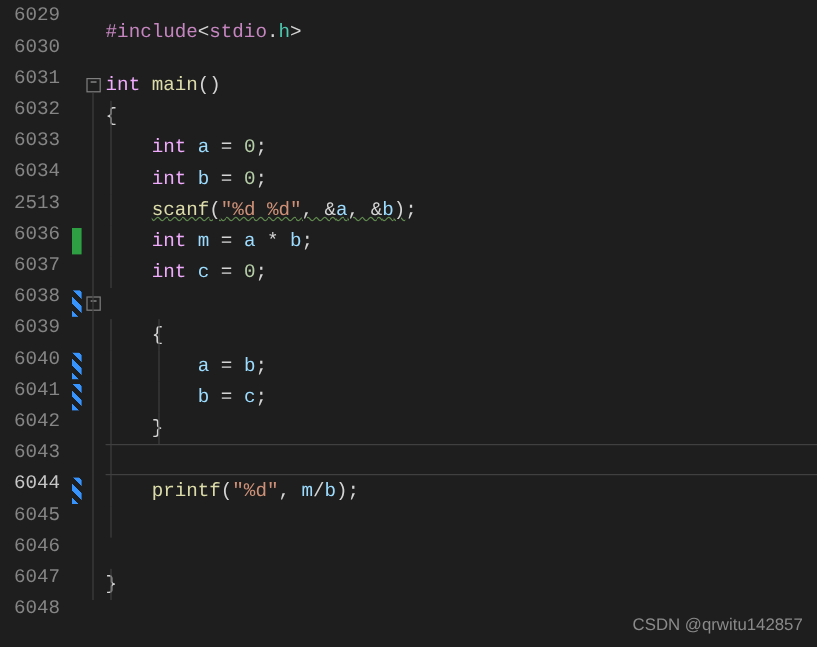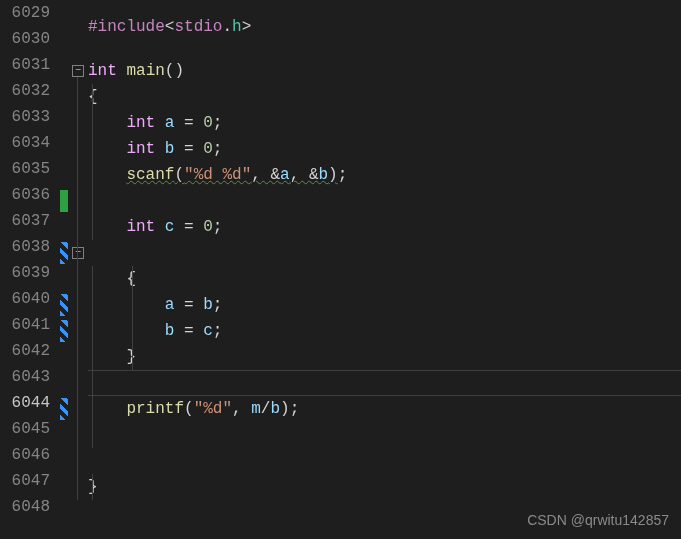--- a/index.html
+++ b/index.html
@@ -124,21 +124,21 @@
 <body>
 
 <div class="editor">
   <div class="gutter" id="gutter">
       <div class="ln">6029</div>
       <div class="ln">6030</div>
       <div class="ln">6031</div>
       <div class="ln">6032</div>
       <div class="ln">6033</div>
       <div class="ln">6034</div>
-      <div class="ln">6035</div>
+      <div class="ln">2513</div>
       <div class="ln">6036</div>
       <div class="ln">6037</div>
       <div class="ln">6038</div>
       <div class="ln">6039</div>
       <div class="ln">6040</div>
       <div class="ln">6041</div>
       <div class="ln">6042</div>
       <div class="ln">6043</div>
       <div class="ln active">6044</div>
       <div class="ln">6045</div>
@@ -160,21 +160,21 @@
     </div>
   <div class="code" id="code">
       <div class="line" style="position: absolute; top: -20px; left: 0px; right: 0px;"><span></span></div>
       <div class="line" style="position: absolute; top: 14px; left: 0px; right: 0px;"><span><span class="pp">#include</span><span class="punct">&lt;</span><span class="hdr1">stdio</span><span class="punct">.</span><span class="hdr2">h</span><span class="punct">&gt;</span></span></div>
       <div class="line" style="position: absolute; top: 32px; left: 0px; right: 0px;"><span></span></div>
       <div class="line" style="position: absolute; top: 58px; left: 0px; right: 0px;"><span><span class="kw">int</span><span> </span><span class="fn">main</span><span class="punct">()</span></span></div>
       <div class="line" style="position: absolute; top: 84px; left: 0px; right: 0px;"><div class="indent-guide" style="left: 4px;"></div><span><span class="punct">{</span></span></div>
       <div class="line" style="position: absolute; top: 110px; left: 0px; right: 0px;"><div class="indent-guide" style="left: 4px;"></div><span>    <span class="kw">int</span><span> </span><span class="var">a</span><span class="op"> = </span><span class="num">0</span><span class="punct">;</span></span></div>
       <div class="line" style="position: absolute; top: 136px; left: 0px; right: 0px;"><div class="indent-guide" style="left: 4px;"></div><span>    <span class="kw">int</span><span> </span><span class="var">b</span><span class="op"> = </span><span class="num">0</span><span class="punct">;</span></span></div>
       <div class="line" style="position: absolute; top: 162px; left: 0px; right: 0px;"><div class="indent-guide" style="left: 4px;"></div><span>    <span class="fn wavy">scanf</span><span class="punct wavy">(</span><span class="str wavy">"%d %d"</span><span class="punct wavy">, &amp;</span><span class="var wavy">a</span><span class="punct wavy">, &amp;</span><span class="var wavy">b</span><span class="punct wavy">)</span><span class="punct">;</span></span></div>
-      <div class="line" style="position: absolute; top: 188px; left: 0px; right: 0px;"><div class="indent-guide" style="left: 4px;"></div></div>
+      <div class="line" style="position: absolute; top: 188px; left: 0px; right: 0px;"><div class="indent-guide" style="left: 4px;"></div><span>    <span class="kw">int</span><span> </span><span class="var">m</span><span class="op"> = </span><span class="var">a</span><span class="op"> * </span><span class="var">b</span><span class="punct">;</span></span></div>
       <div class="line" style="position: absolute; top: 214px; left: 0px; right: 0px;"><div class="indent-guide" style="left: 4px;"></div><span>    <span class="kw">int</span><span> </span><span class="var">c</span><span class="op"> = </span><span class="num">0</span><span class="punct">;</span></span></div>
       <div class="line" style="position: absolute; top: 266px; left: 0px; right: 0px;"><div class="indent-guide" style="left: 4px;"></div><div class="indent-guide" style="left: 44px;"></div><span>    <span class="punct">{</span></span></div>
       <div class="line" style="position: absolute; top: 292px; left: 0px; right: 16px;"><div class="indent-guide" style="left: 4px;"></div><div class="indent-guide" style="left: 44px;"></div><span>        <span class="var">a</span><span class="op"> = </span><span class="var">b</span><span class="punct">;</span></span></div>
       <div class="line" style="position: absolute; top: 318px; left: 0px; right: 0px;"><div class="indent-guide" style="left: 4px;"></div><div class="indent-guide" style="left: 44px;"></div><span>        <span class="var">b</span><span class="op"> = </span><span class="var">c</span><span class="punct">;</span></span></div>
       <div class="line" style="position: absolute; top: 344px; left: 0px; right: 0px;"><div class="indent-guide" style="left: 4px;"></div><div class="indent-guide" style="left: 44px;"></div><span>    <span class="punct">}</span></span></div>
       <div class="line" style="position: absolute; top: 370px; left: 0px; right: 0px;"><div class="current-line"></div><div class="indent-guide" style="left: 4px;"></div><span>    </span></div>
       <div class="line" style="position: absolute; top: 396px; left: 0px; right: 0px;"><div class="indent-guide" style="left: 4px;"></div><span>    <span class="fn">printf</span><span class="punct">(</span><span class="str">"%d"</span><span class="punct">, </span><span class="var">m</span><span class="op">/</span><span class="var">b</span><span class="punct">);</span></span></div>
       <div class="line" style="position: absolute; top: 422px; left: 0px; right: 0px;"><div class="indent-guide" style="left: 4px;"></div><span>    </span></div>
       <div class="line" style="position: absolute; top: 474px; left: 0px; right: 0px;"><div class="indent-guide" style="left: 4px;"></div><span><span class="punct">}</span></span></div>
     </div>

